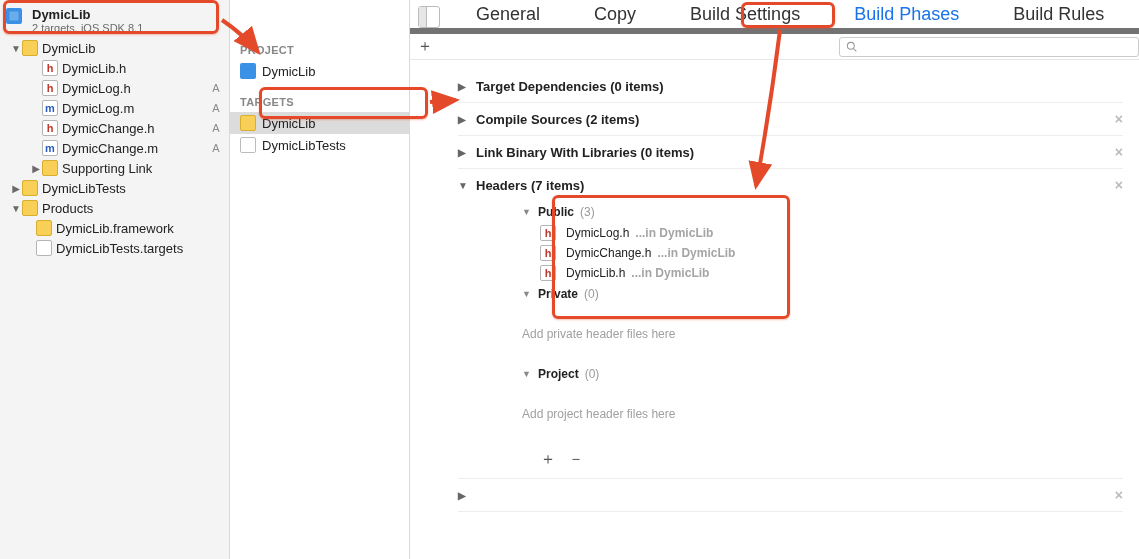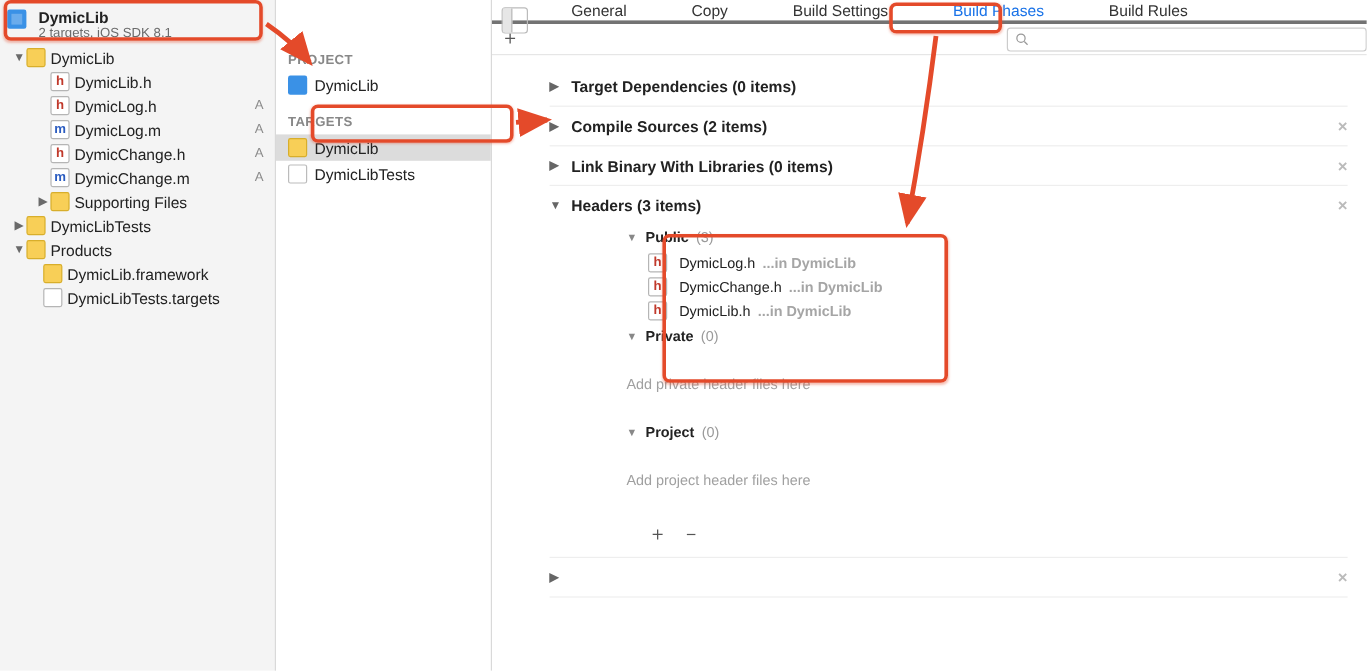--- a/index.html
+++ b/index.html
@@ -30,21 +30,21 @@
   .targets { width:180px; border-right:1px solid #d9d9d9; padding-top:40px; background:#fff; }
   .targets h6 { font-size:11px; color:#888; font-weight:600; padding:4px 10px; letter-spacing:0.3px; }
   .target-row { display:flex; align-items:center; gap:6px; height:22px; padding:0 10px; }
   .target-row.sel { background:#dcdcdc; }
   .target-row .ico { width:16px; height:16px; border-radius:2px; background:#f8cf57; border:1px solid #d8ae2b; }
   .target-row .ico.tests { background:#fff; border:1px solid #bbb; }
   .target-row .ico.proj { background:#3a91e6; border:none; }
 
   
   .main { flex:1; display:flex; flex-direction:column; position:relative; }
-  .tabs-bar { height:20px; border-bottom:3px solid #737373; display:flex; align-items:center; padding-left:60px; gap:42px; font-size:13px; }
+  .tabs-bar { height:34px; border-bottom:6px solid #737373; display:flex; align-items:center; padding-left:60px; gap:42px; font-size:18px; }
   .tabs-bar .tab { color:#333; cursor:default; padding:4px 6px; }
   .tabs-bar .tab.active { color:#1a73e8; }
   .doc-toggle { position:absolute; left:8px; top:6px; width:22px; height:22px; border:1px solid #bbb; border-radius:3px; display:flex; }
   .doc-toggle::before { content:""; width:7px; border-right:1px solid #bbb; background:#e6e6e6; }
 
   .phase-toolbar { height:26px; border-bottom:1px solid #e6e6e6; display:flex; align-items:center; }
   .phase-toolbar .plus { width:30px; text-align:center; color:#555; font-size:16px; }
   .phase-toolbar .spacer { flex:1; }
   .phase-toolbar .search { width:300px; height:20px; border:1px solid #ccc; border-radius:3px; display:flex; align-items:center; gap:4px; padding:0 6px; color:#8a8a8a; font-size:12px; }
   .phase-toolbar .search svg { width:11px; height:11px; }
@@ -123,21 +123,21 @@
           <span class="file-icon m">m</span>
           <span class="tree-label">DymicChange.m</span>
           <span class="tree-status">A</span>
         </div>
       </div>
 
     <div class="tree-row">
       <span class="indent" style="width:30px"></span>
       <span class="disclose">▶</span>
       <span class="folder-icon"></span>
-      <span class="tree-label">Supporting Files</span>
+      <span class="tree-label">Supporting Link</span>
     </div>
 
     <div class="tree-row">
       <span class="indent" style="width:10px"></span>
       <span class="disclose">▶</span>
       <span class="folder-icon"></span>
       <span class="tree-label">DymicLibTests</span>
     </div>
 
     <div class="tree-row">
@@ -224,21 +224,21 @@
         <div class="phase-header">
           <span class="tri">▶</span>
           <span>Link Binary With Libraries (0 items)</span>
           <span class="close">×</span>
         </div>
       </div>
 
       <div class="phase">
         <div class="phase-header">
           <span class="tri">▼</span>
-          <span>Headers (3 items)</span>
+          <span>Headers (7 items)</span>
           <span class="close">×</span>
         </div>
         <div class="phase-body">
 
           <div class="sub-group">
             <span class="tri">▼</span>
             <b>Public</b>
             <span class="count">(3)</span>
           </div>
           <div id="public-headers">

